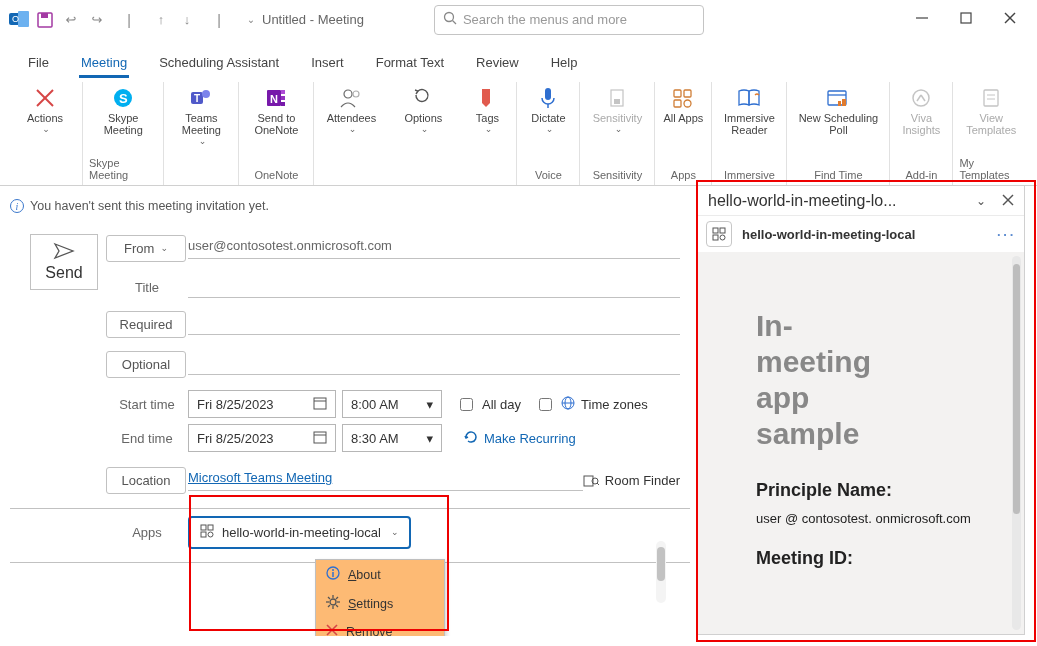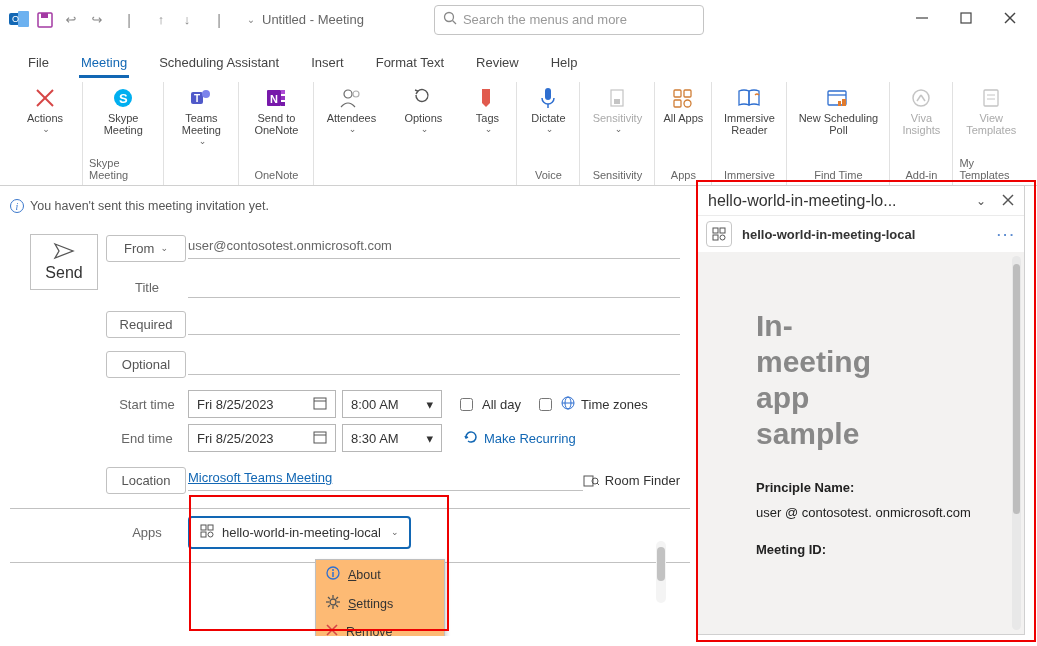--- a/index.html
+++ b/index.html
@@ -100,21 +100,21 @@
   .sp-toolbar .sqicon { width:26px; height:26px; border:1px solid #c7c7c7; border-radius:4px; display:flex; align-items:center; justify-content:center; }
   .sp-toolbar .lbl { font-weight:600; }
   .sp-toolbar .dots { margin-left:auto; color:#5b8bd0; letter-spacing:2px; font-weight:bold; }
   .sp-content {
     position: relative; height: calc(100% - 30px - 36px);
     background: #f3f2f1; padding: 56px 16px 12px 58px; overflow: hidden;
   }
   .sp-content h1 {
     font-size: 30px; color: #888; font-weight:600; margin: 0 0 28px; line-height: 1.2; width: 150px;
   }
-  .sp-content h2 { font-size: 13px; font-weight:700; margin: 0 0 10px; color:#222; }
+  .sp-content h2 { font-size: 18px; font-weight:700; margin: 0 0 10px; color:#222; }
   .sp-content p { margin: 0 0 22px; color:#222; }
   .sp-scroll { position:absolute; right:3px; top:4px; width:9px; bottom:4px; background:#e8e8e8; border-radius:5px; }
   .sp-scroll .thumb { position:absolute; left:1px; top:8px; width:7px; height:250px; background:#bdbdbd; border-radius:4px; }
 </style>
 </head>
 <body>
 
 <div class="titlebar">
   <div class="qat">
     <span>

